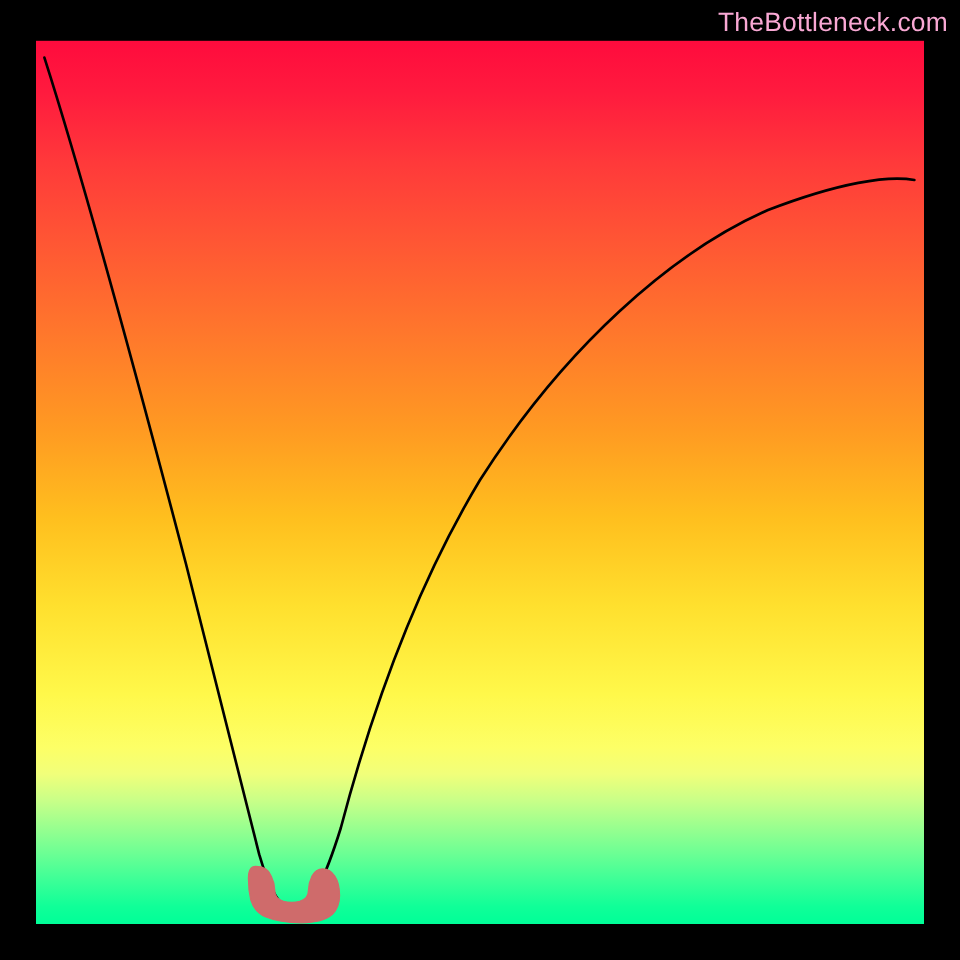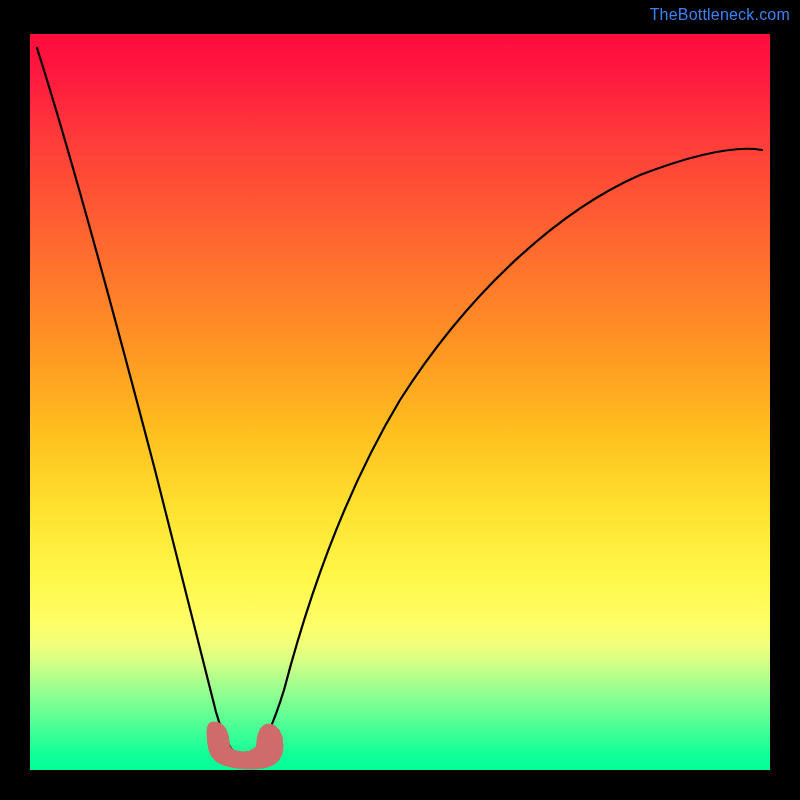--- a/index.html
+++ b/index.html
@@ -37,22 +37,22 @@
       #6cff94 92%,
       #3dff97 95%,
       #10ff98 98%,
       #00ff98 100%
     );
   }
   .watermark {
     position: absolute;
     top: 6px;
     right: 10px;
-    color: #3b82f6;
-    font-size: 16px;
+    color: #f9a8d4;
+    font-size: 22px;
     letter-spacing: 0.2px;
     user-select: none;
   }
   svg.curve {
     position: absolute;
     top: 0;
     left: 0;
   }
   svg.curve path.main {
     stroke: #000;

